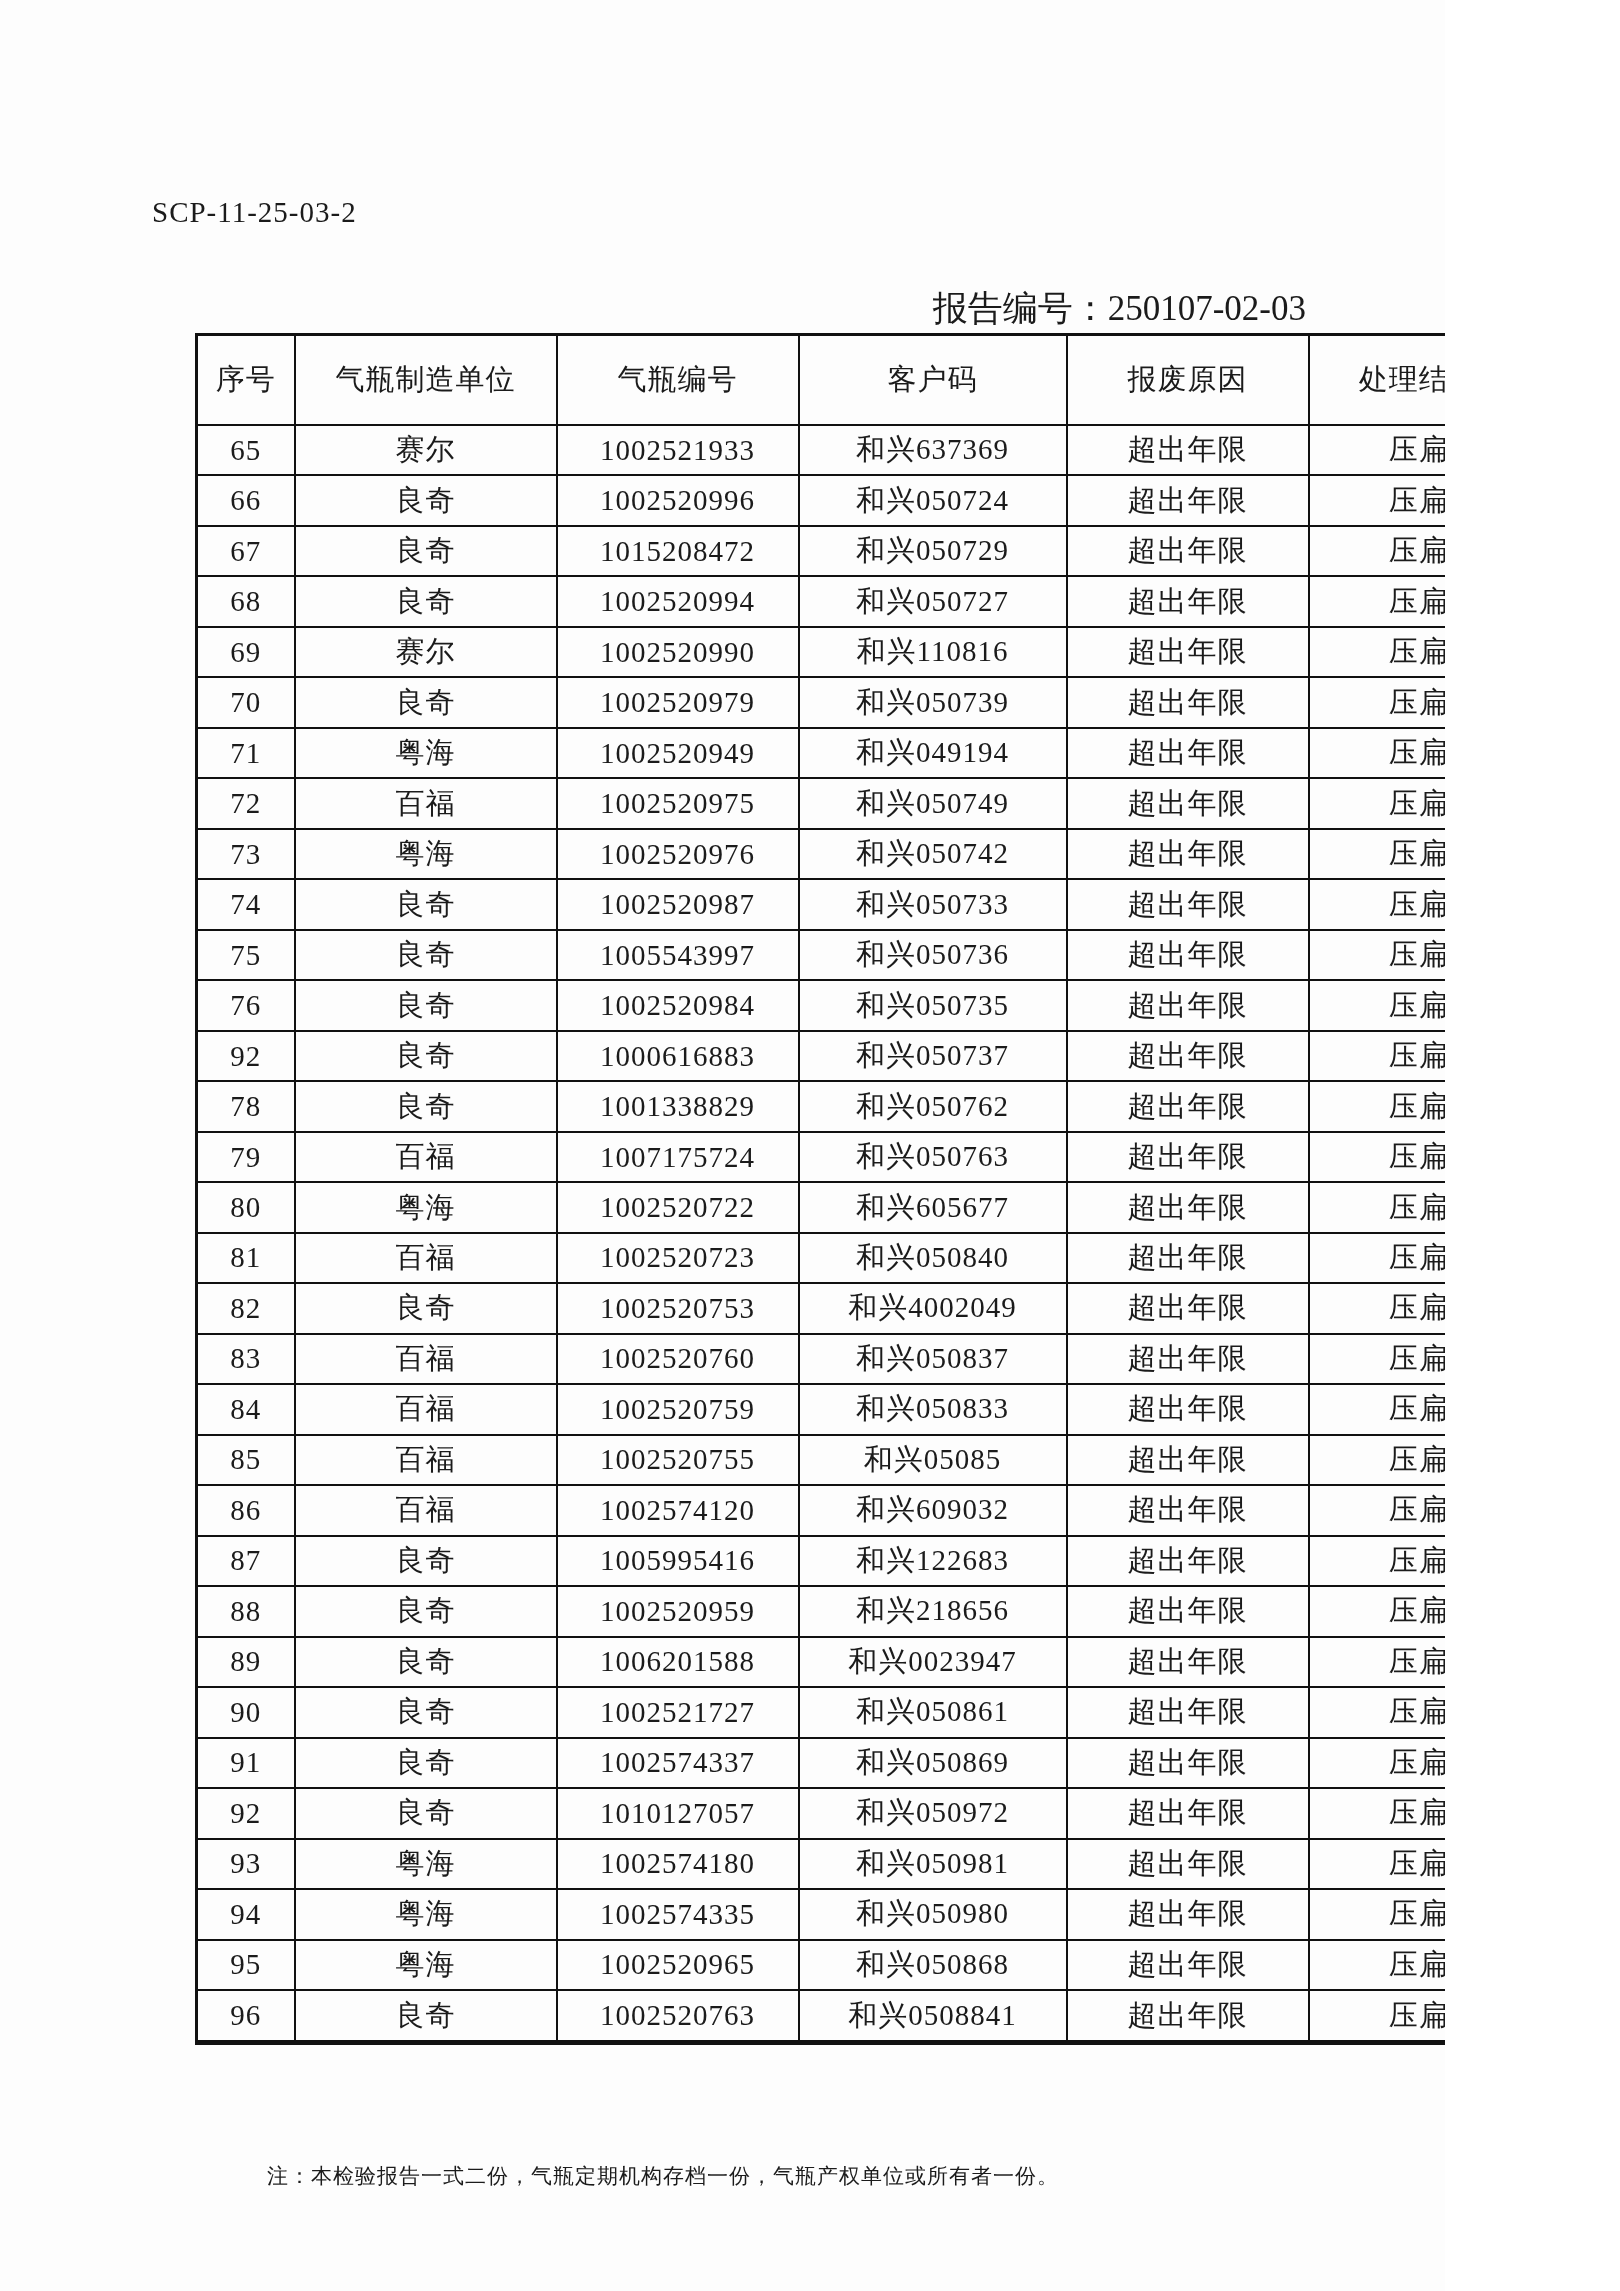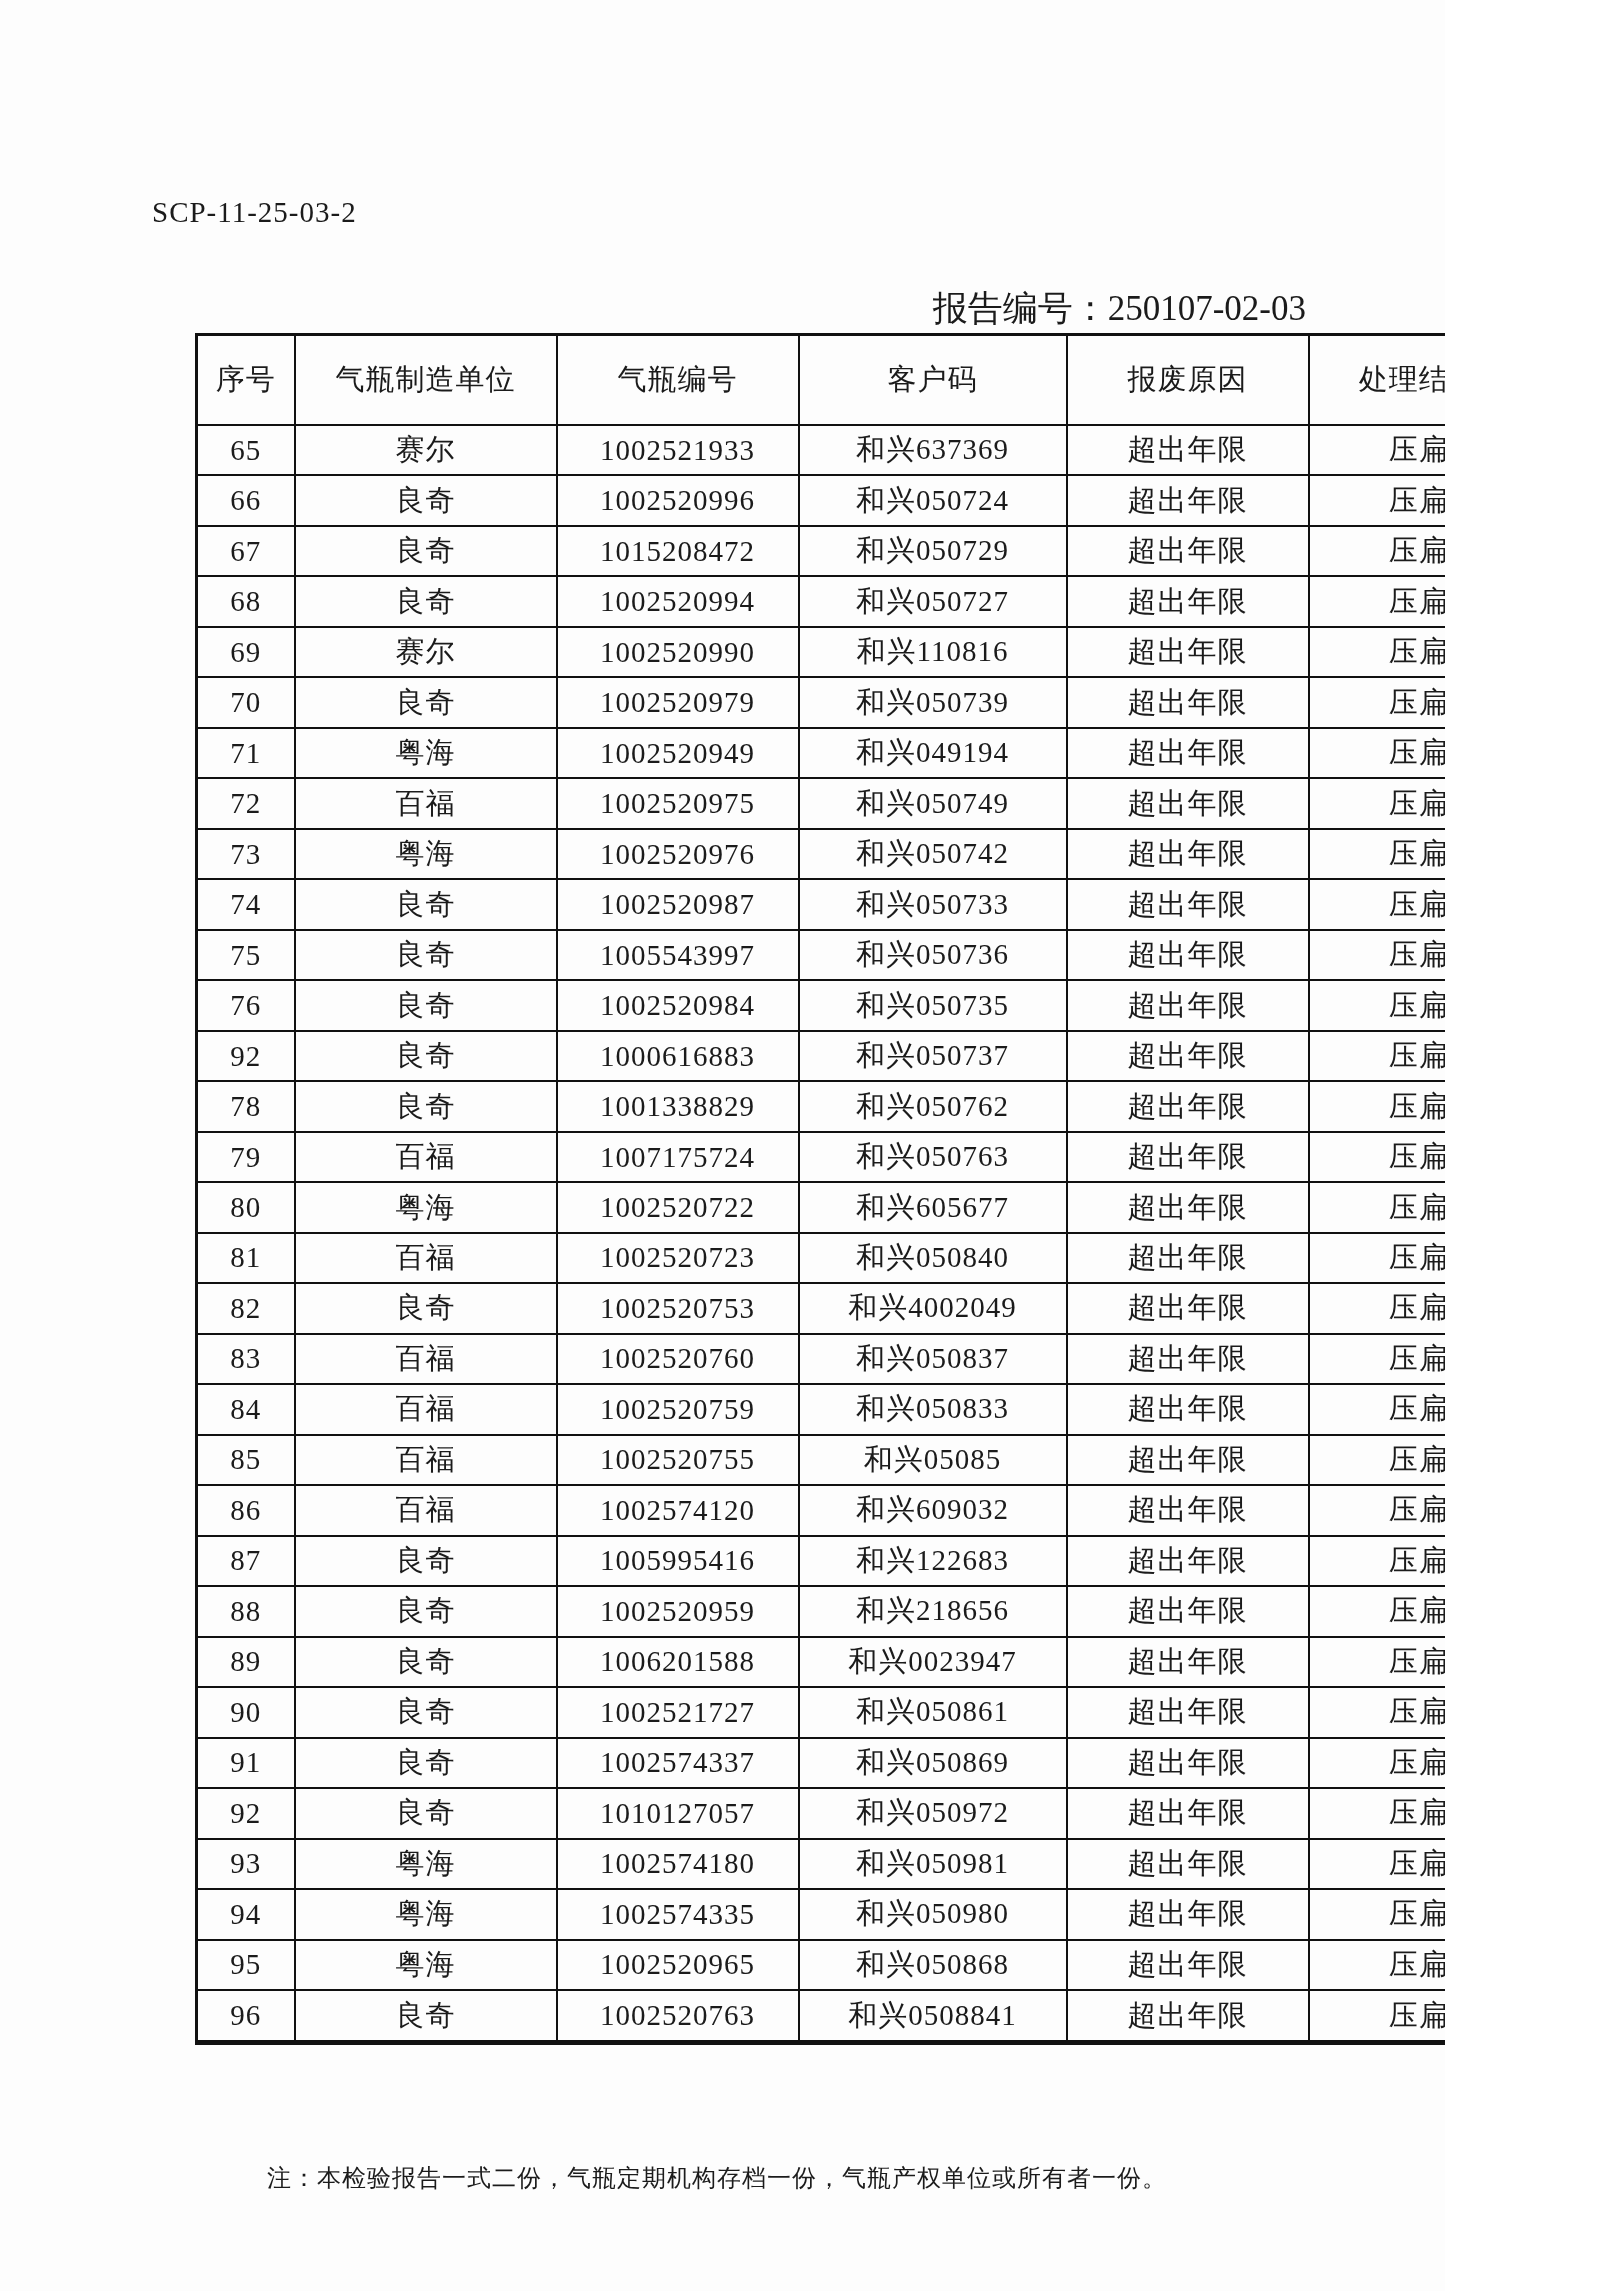--- a/index.html
+++ b/index.html
@@ -36,21 +36,21 @@
     border-top:2.9px solid #111111;
     border-bottom:2.9px solid #111111;
     text-align:center; vertical-align:middle;
     padding:0; font-weight:normal;
     font-size:29px; letter-spacing:1px;
     overflow:hidden; white-space:nowrap;
   }
   .scrap-table thead th { height:88px; }
   .note {
     position:absolute; left:267px; top:2162px;
-    font-size:24px; letter-spacing:1px; white-space:nowrap;
+    font-size:21px; letter-spacing:1px; white-space:nowrap;
   }
 </style>
 </head>
 <body>
 
 <div class="page">
 
   <div class="doc-code">SCP-11-25-03-2</div>
 
 

